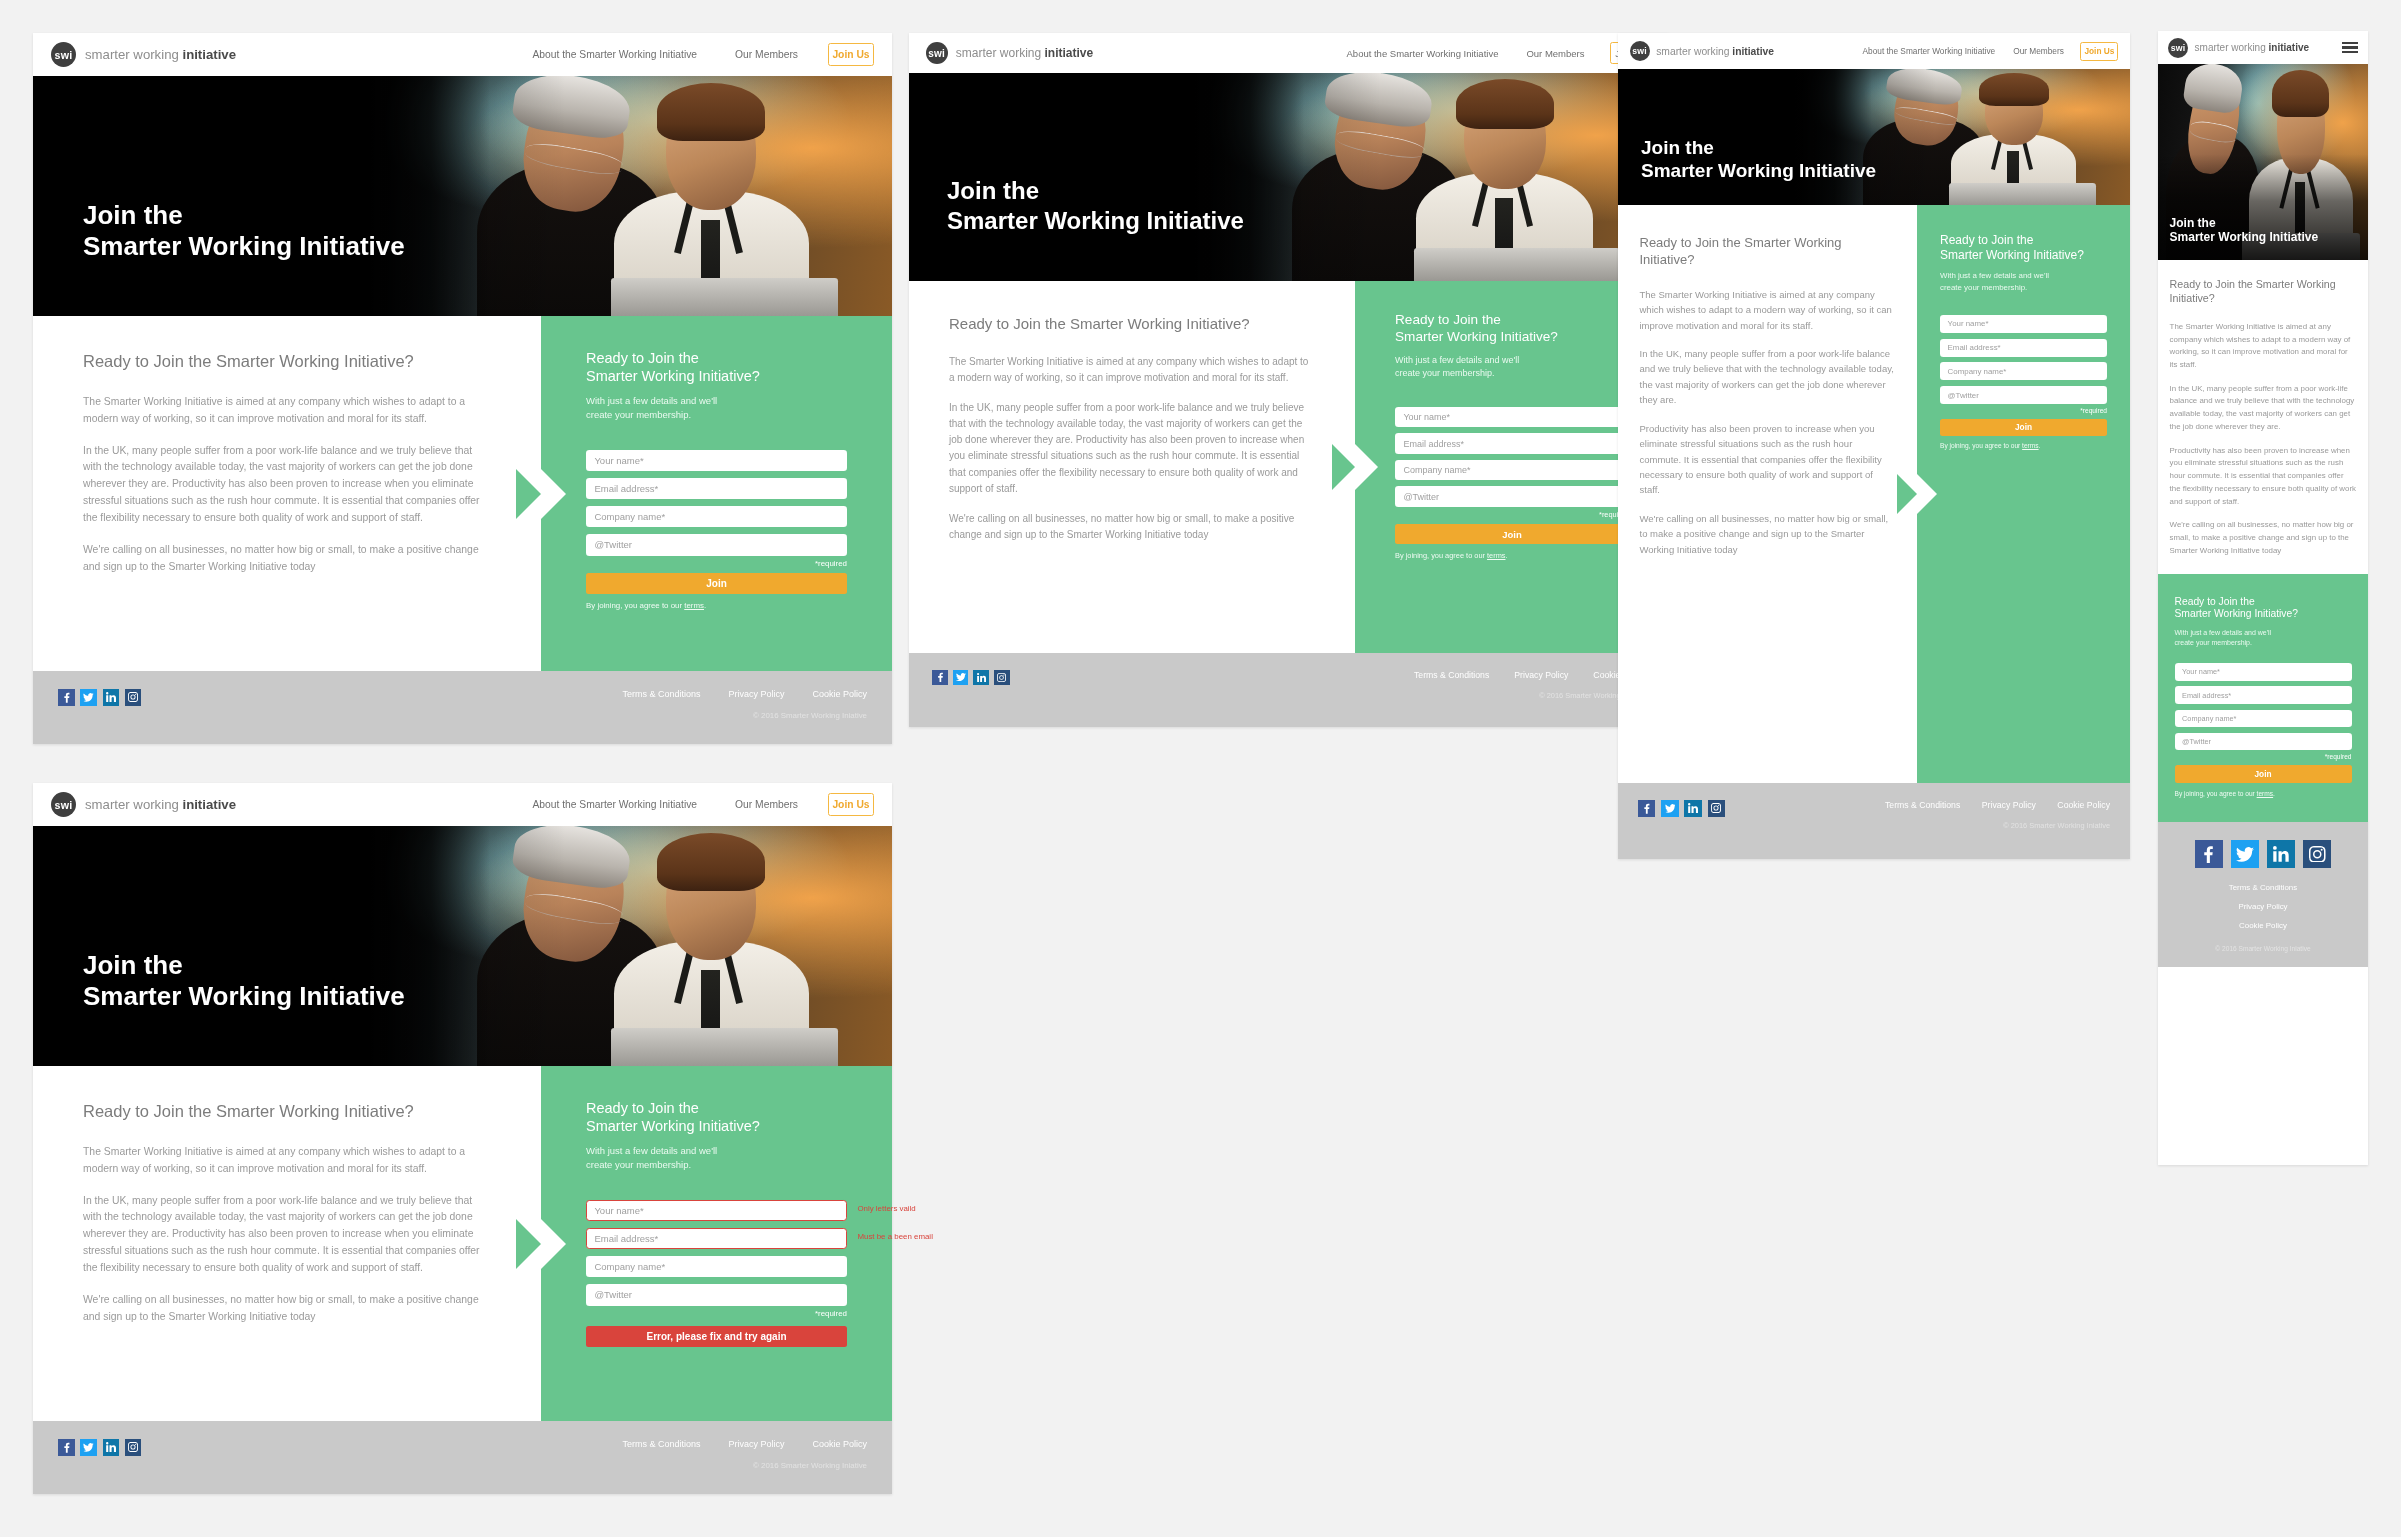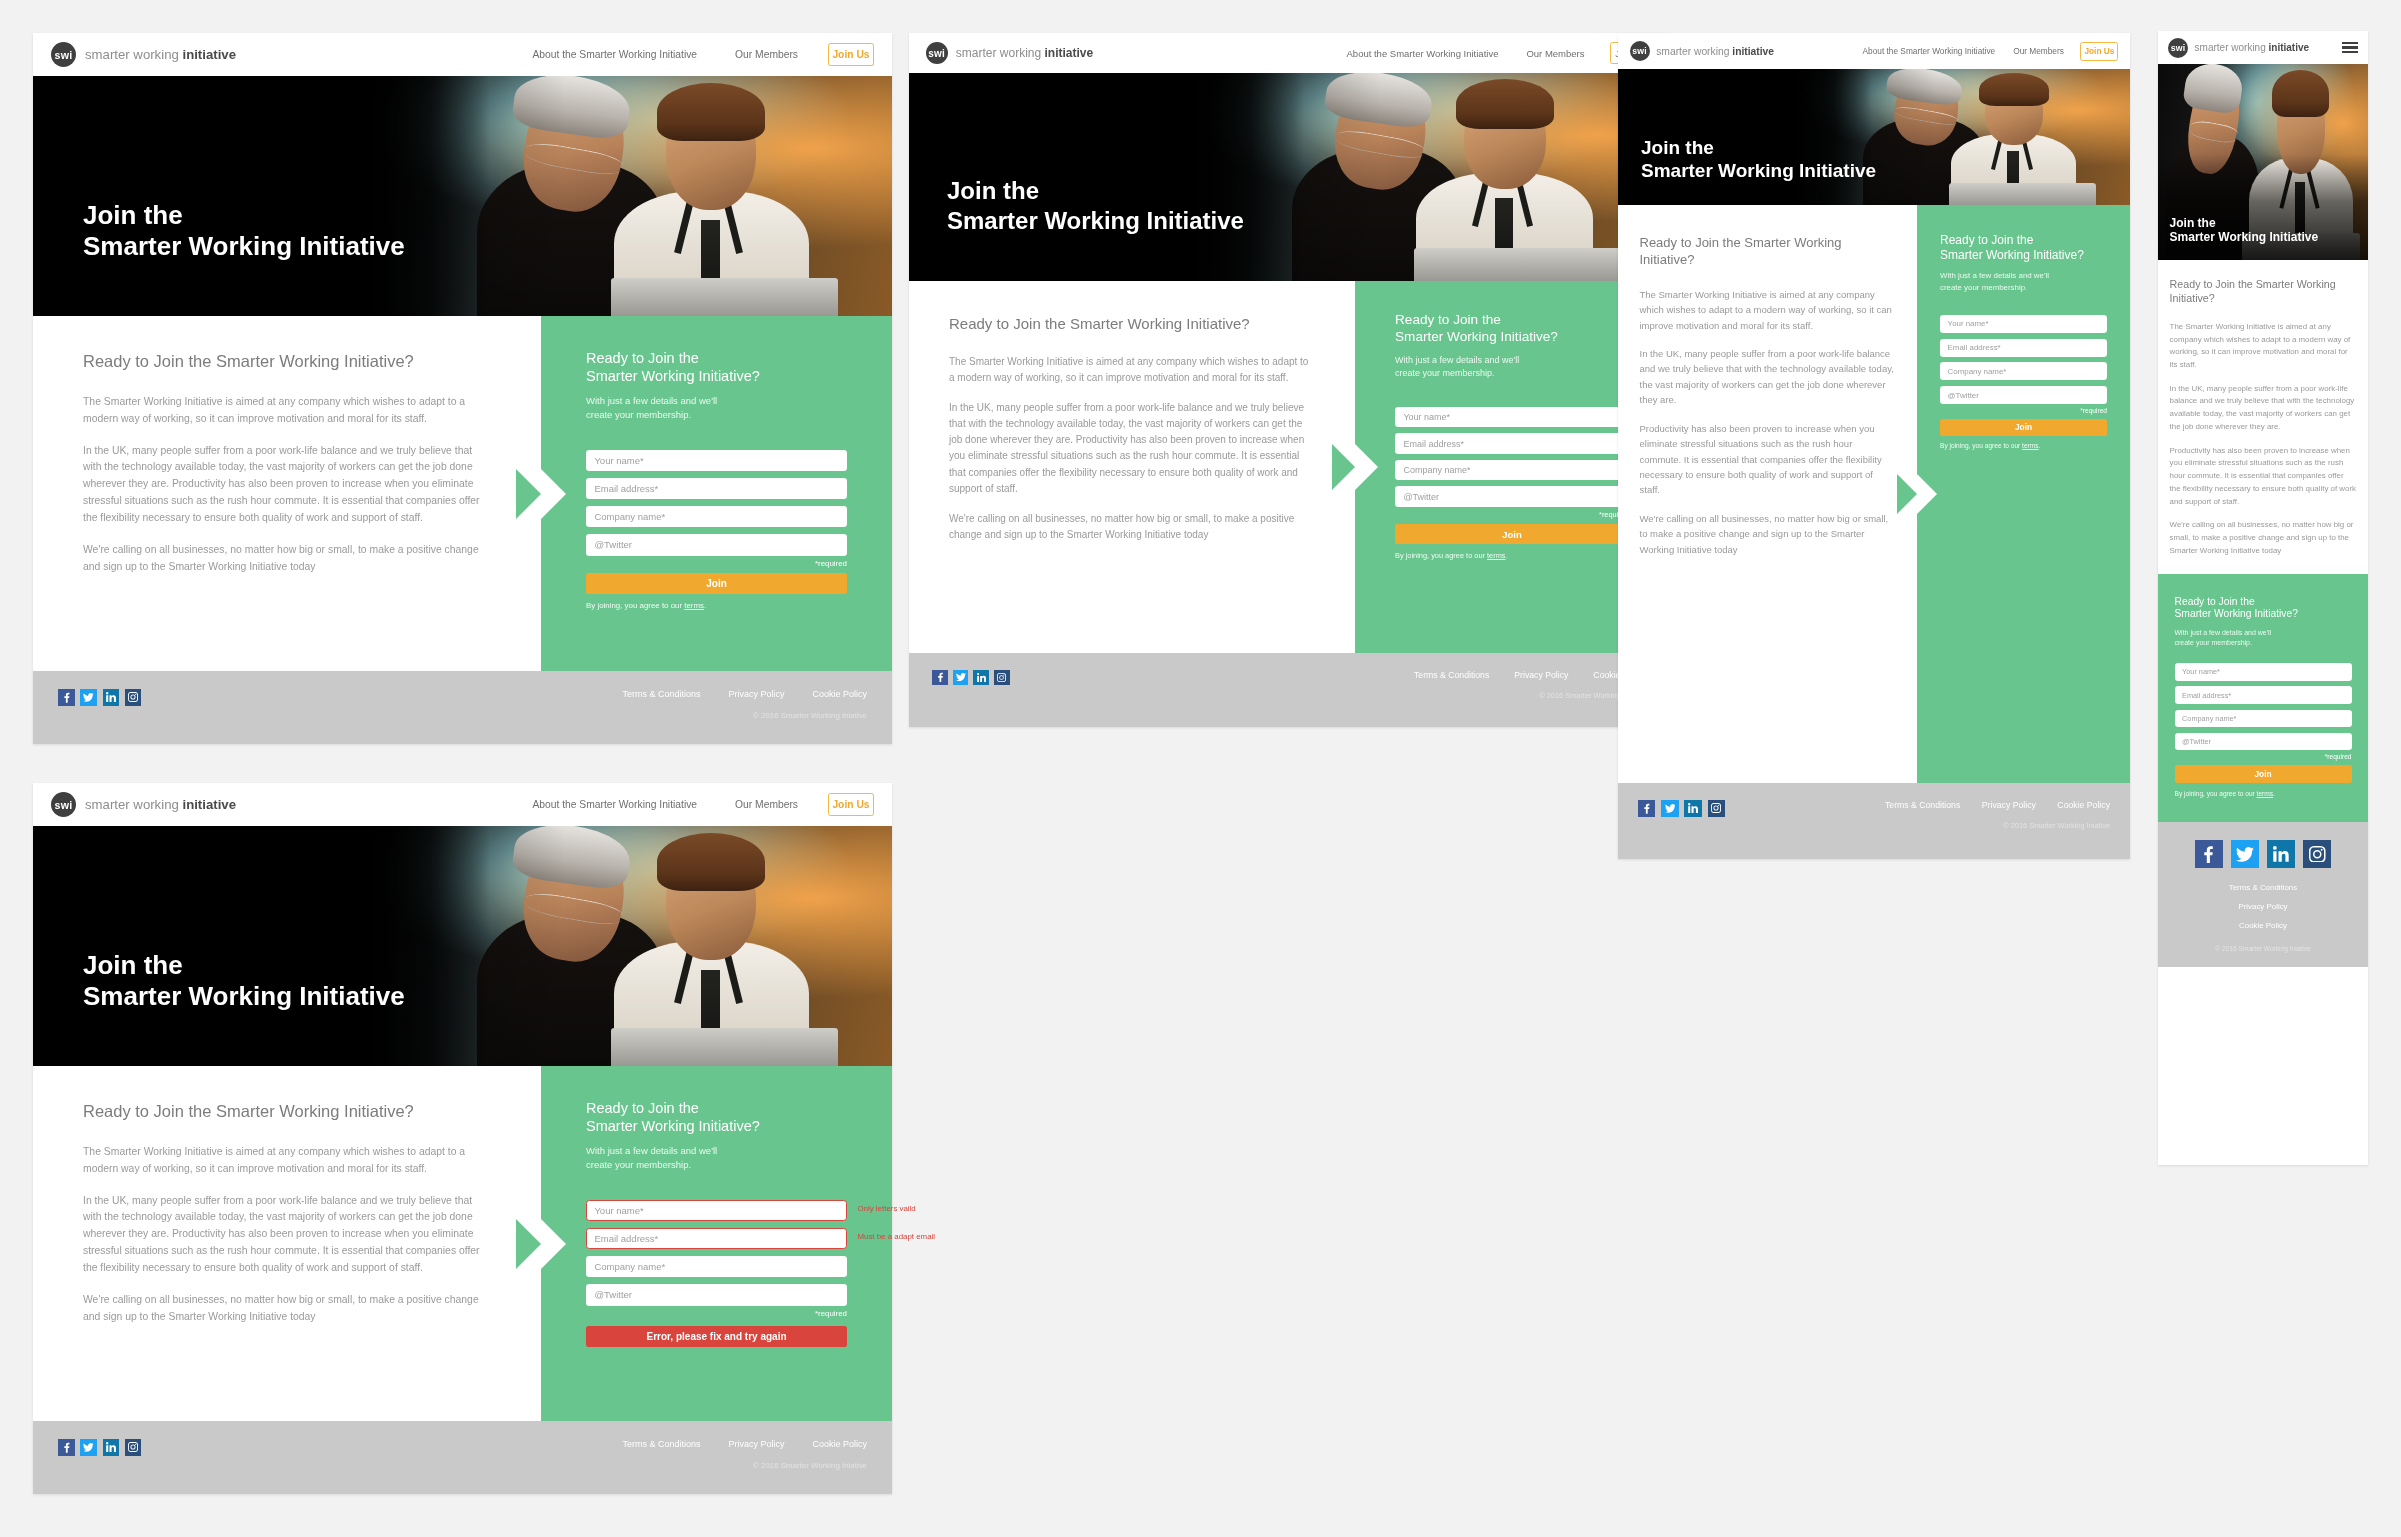--- a/index.html
+++ b/index.html
@@ -638,21 +638,21 @@
           <span>With just a few details and we'll</span><br>
           <span>create your membership.</span>
         </p>
         <div style="margin-top:28px;position:relative;">
           <div style="position:relative;">
             <div class="field err" style="height:21.5px;padding:0 7.4px;font-size:9.5px;margin-bottom:6.6px;">Your name*</div>
             <div class="errmsg" style="left:104%;top:4.1px;font-size:7.9px;">Only letters vaild</div>
           </div>
           <div style="position:relative;">
             <div class="field err" style="height:21.5px;padding:0 7.4px;font-size:9.5px;margin-bottom:6.6px;">Email address*</div>
-            <div class="errmsg" style="left:104%;top:4.1px;font-size:7.9px;">Must be a adapt email</div>
+            <div class="errmsg" style="left:104%;top:4.1px;font-size:7.9px;">Must be a been email</div>
           </div>
           <div class="field" style="height:21.5px;padding:0 7.4px;font-size:9.5px;margin-bottom:6.6px;">Company name*</div>
           <div class="field" style="height:21.5px;padding:0 7.4px;font-size:9.5px;">@Twitter</div>
           <div class="req" style="font-size:7.9px;margin:3.3px 0 8.3px;">*required</div>
           <div class="submit error" style="height:20.7px;font-size:10px;">Error, please fix and try again</div>
         </div>
       </div>
     </div>
 
     <div class="foot" style="height:73px;padding:18px 25px 0 25px;">

